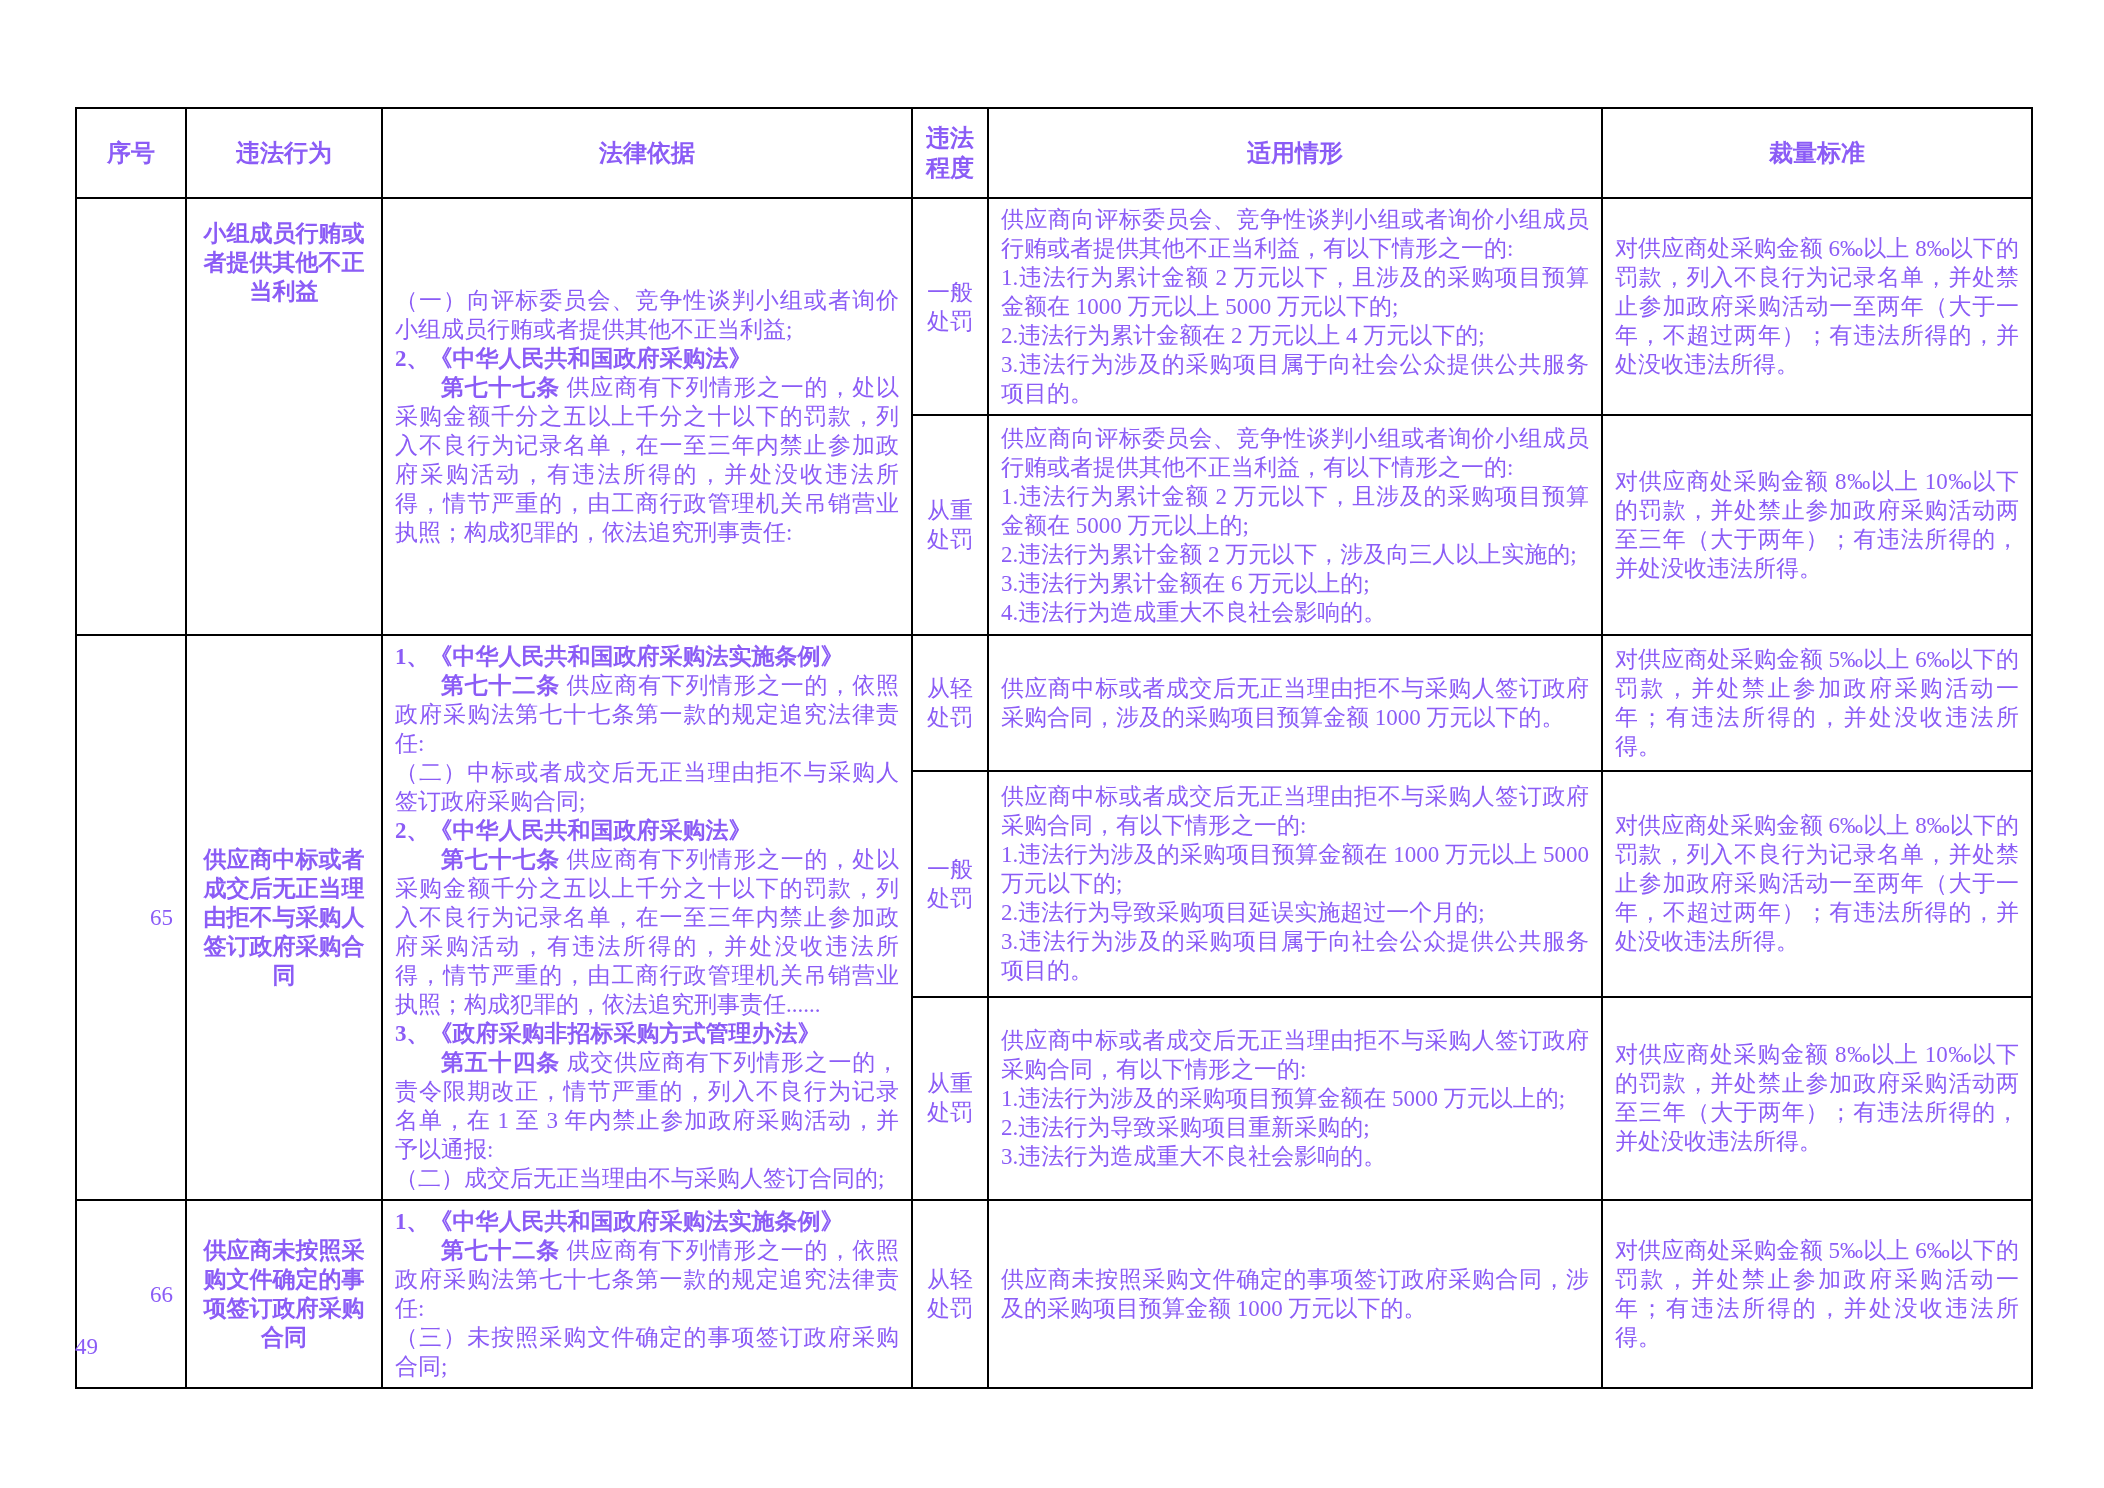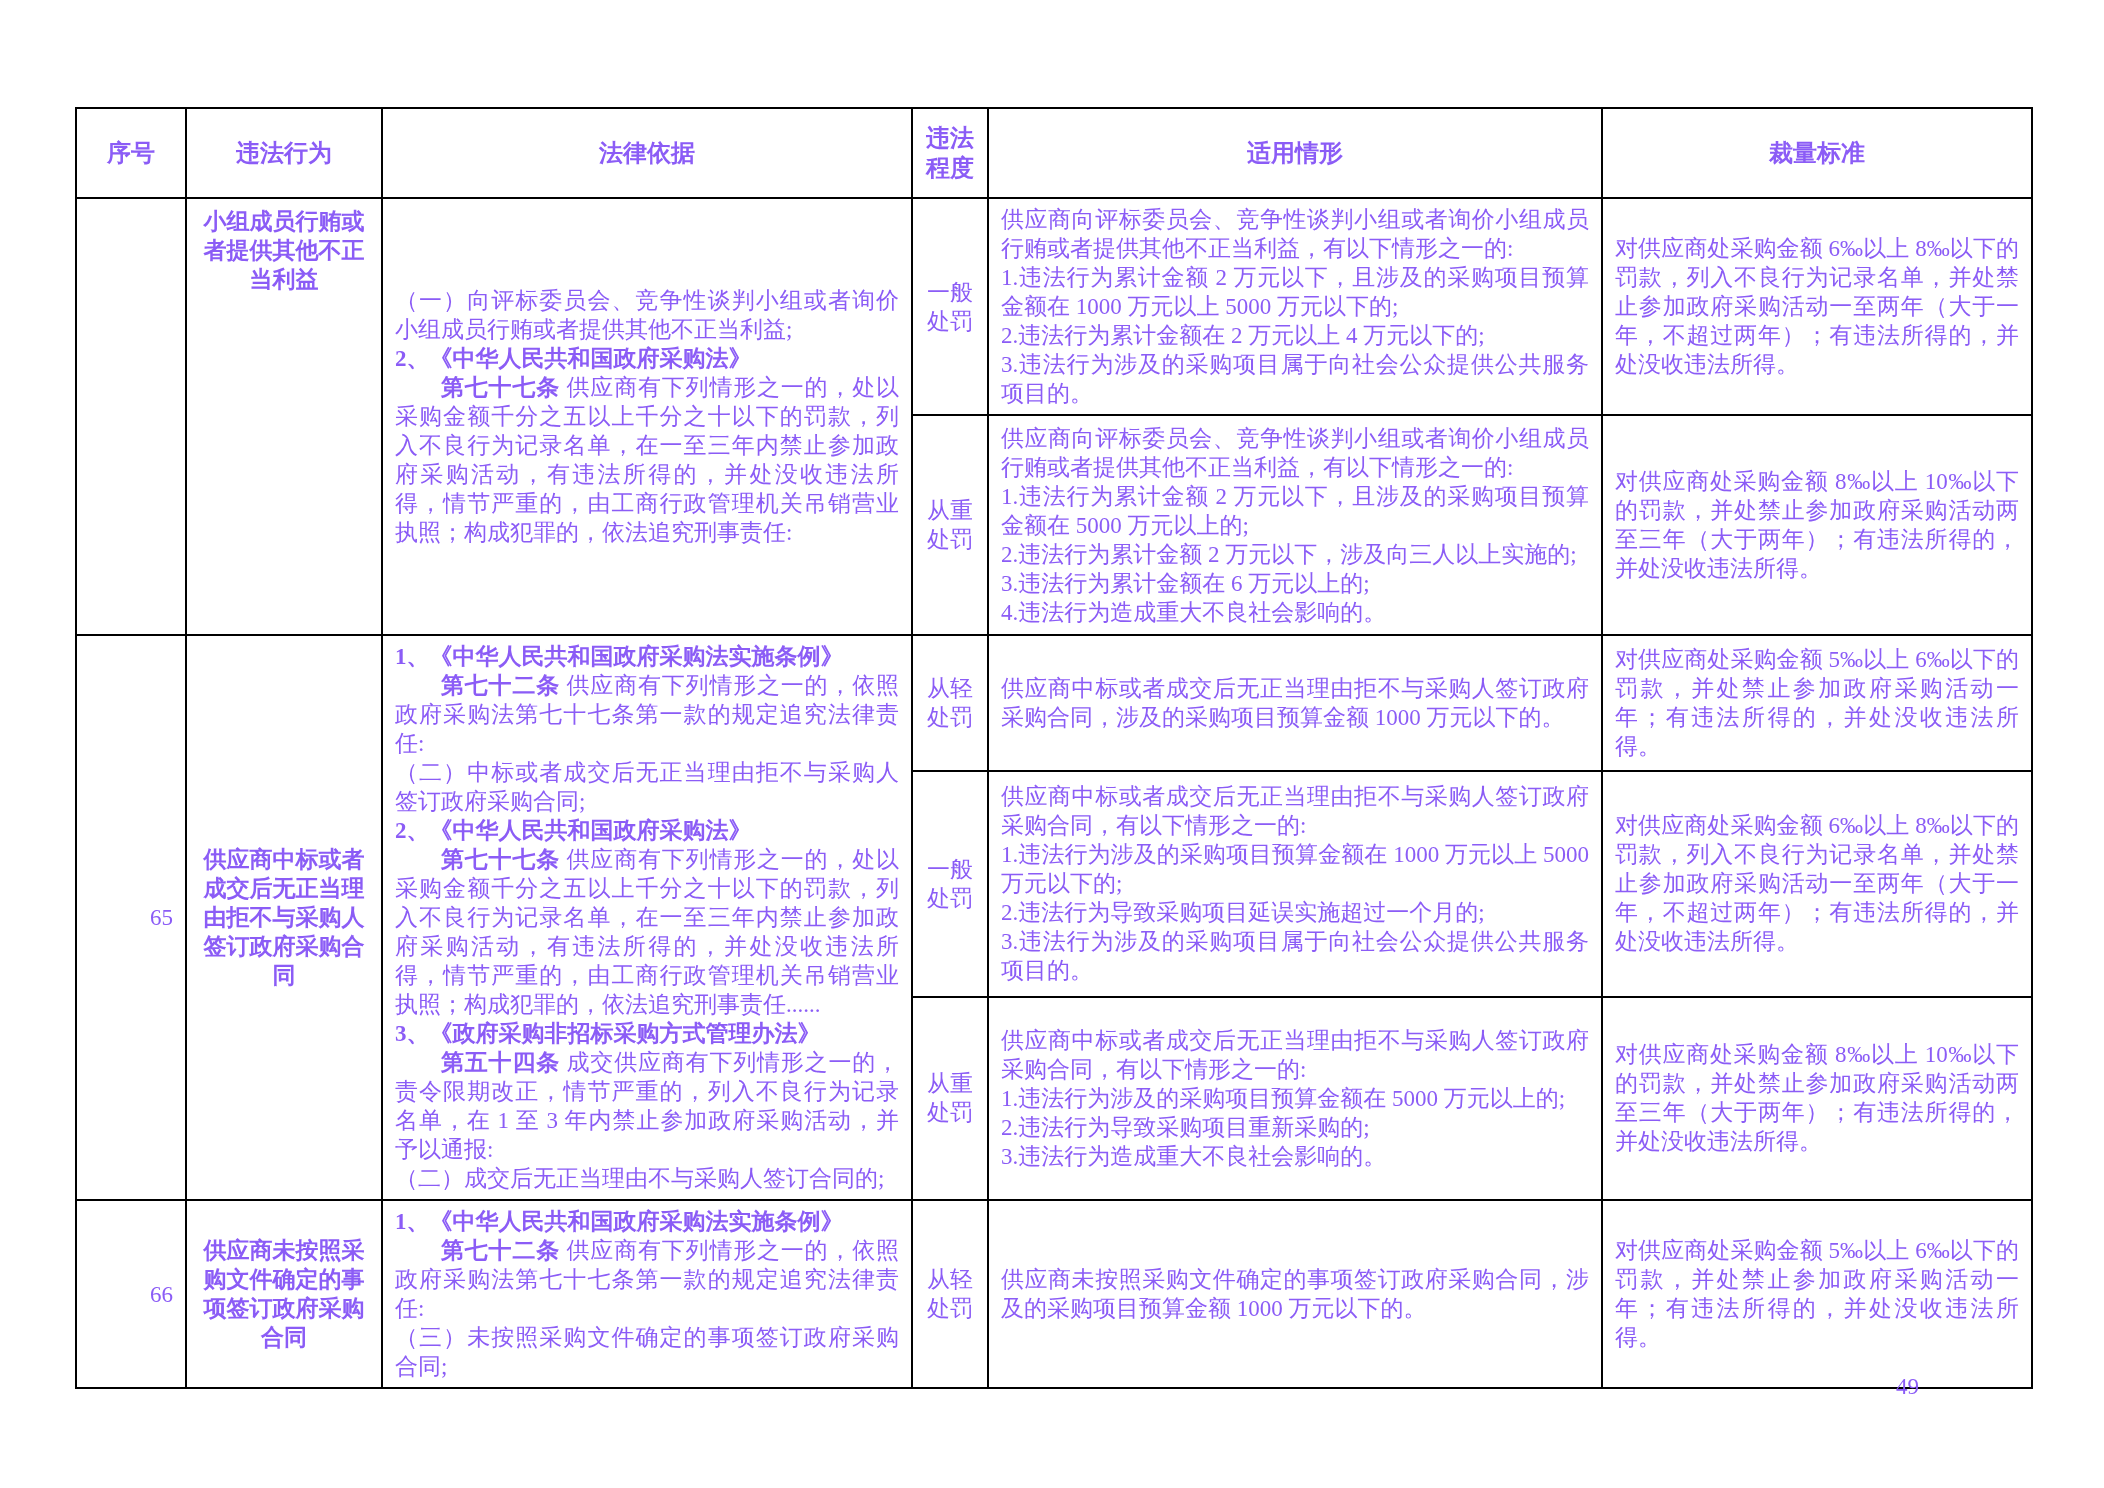--- a/index.html
+++ b/index.html
@@ -18,32 +18,32 @@
     padding:6px 12px;
     vertical-align:middle;
     overflow:hidden;
     word-break:break-word;
   }
   table.law th{
     font-weight:700;text-align:center;font-size:24px;line-height:30px;padding:4px 2px;
   }
   td.seq{text-align:right;}
   td.behavior{font-weight:700;text-align:center;padding:6px 8px;}
-  td.behavior.top{vertical-align:top;padding-top:8px;}
+  td.behavior.top{vertical-align:top;padding-top:20px;}
   td.legal{vertical-align:top;text-align:justify;text-justify:inter-ideograph;}
   td.legal p{margin:0;}
   td.legal p.ind{text-indent:2em;}
   .b{font-weight:700;}
   td.degree{text-align:center;padding:4px 4px;}
   td.situation{text-align:justify;text-justify:inter-ideograph;}
   td.situation div{margin:0;}
   td.standard{text-align:justify;text-justify:inter-ideograph;}
   .page-number{
     position:absolute;left:75px;top:1334px;width:1844px;
-    text-align:right;font-size:23px;margin-top:40px;
+    text-align:left;font-size:23px;
   }
 </style>
 </head>
 <body>
 
 <div class="page">
 
   <table class="law">
     <colgroup>
       <col style="width:110px">

